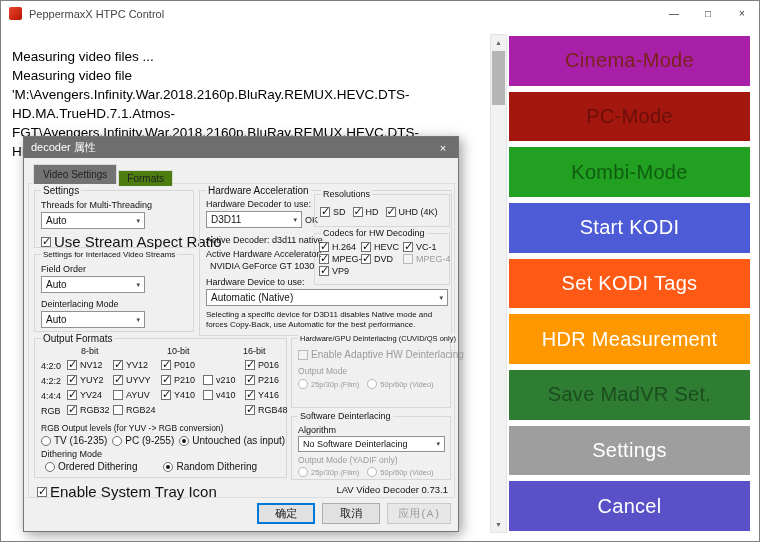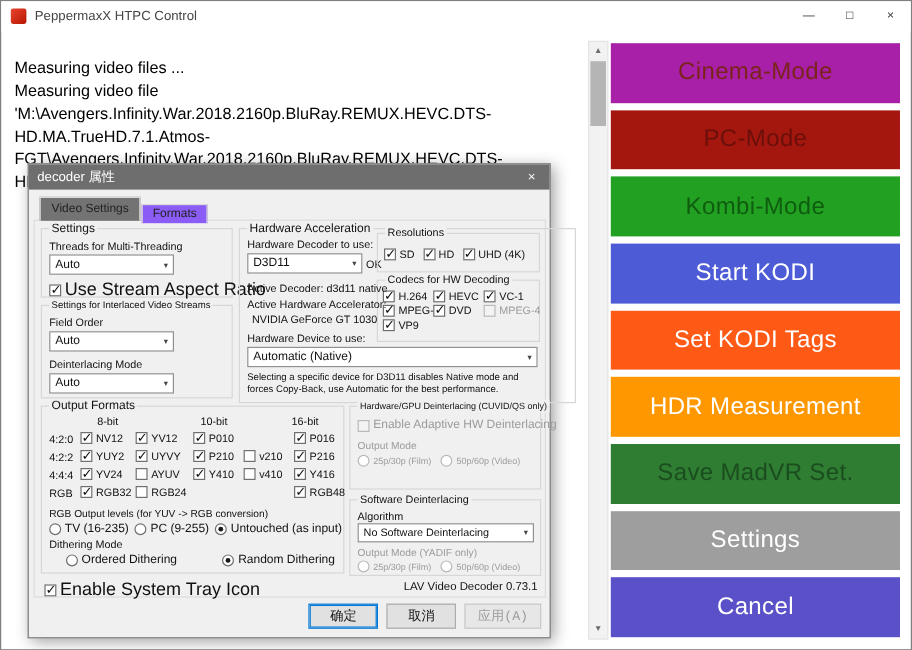--- a/index.html
+++ b/index.html
@@ -25,21 +25,21 @@
 
 
 .sidebar{position:absolute;left:508px;top:35px;width:241px;height:495px;display:flex;flex-direction:column;gap:6px}
 .sbtn{flex:1;display:flex;align-items:center;justify-content:center;font-size:20px;letter-spacing:.3px}
 
 
 .dialog{position:absolute;left:22px;top:135px;width:436px;height:396px;background:#f0f0f0;border:1px solid #767676;box-shadow:3px 3px 12px rgba(0,0,0,.38)}
 .dlg-tb{height:21px;background:#6e6e6e;color:#fff;display:flex;align-items:center;font-size:11px;padding-left:7px}
 .dlg-close{margin-left:auto;width:30px;height:21px;display:flex;align-items:center;justify-content:center;font-size:11px}
 .tabs{position:absolute;left:9px;top:27px;display:flex;align-items:flex-end;z-index:3}
-.tab{font-size:10px;background:#8b5cf6;border:1px solid #d9d9d9;border-bottom:none;padding:2px 8px;margin-right:1px;color:#222;position:relative;top:2px}
+.tab{font-size:10px;background:#4d7c0f;border:1px solid #d9d9d9;border-bottom:none;padding:2px 8px;margin-right:1px;color:#222;position:relative;top:2px}
 .tab.active{background:#737373;padding:4px 9px;top:0;z-index:4}
 .page{position:absolute;left:4px;top:46px;width:427px;height:315px;background:#f0f0f0;border:1px solid #dcdcdc;z-index:2}
 
 .gb{position:absolute;border:1px solid #d7d7d7}
 .gbt{position:absolute;top:-6px;left:6px;background:#f0f0f0;padding:0 2px;font-size:10px;line-height:11px;white-space:nowrap;color:#111}
 .lbl{position:absolute;font-size:10px;white-space:nowrap;color:#111;line-height:11px}
 .gray{color:#9b9b9b}
 .note{position:absolute;color:#111}
 .sm95{font-size:9.5px}.sm9{font-size:9px}.sm85{font-size:8.5px}.sm8{font-size:8px}.sm75{font-size:7.5px}
 .f95{font-size:15px}.f9{font-size:9px}.f85{font-size:10px}.f75{font-size:7.5px}
@@ -147,21 +147,21 @@
           <span class="cv">Auto</span>
           <span class="ca">▾</span>
         </div>
         <span class="lbl sm9" style="left:6px;top:44px">Deinterlacing Mode</span>
         <div class="combo" style="left:6px;top:56px;width:104px">
           <span class="cv">Auto</span>
           <span class="ca">▾</span>
         </div>
       </div>
 
-      <div class="gb" style="left:170px;top:6px;width:281px;height:146px">
+      <div class="gb" style="left:170px;top:6px;width:253px;height:146px">
         <span class="gbt">Hardware Acceleration</span>
         <span class="lbl sm9" style="left:6px;top:8px">Hardware Decoder to use:</span>
         <div class="combo" style="left:6px;top:20px;width:96px">
           <span class="cv">D3D11</span>
           <span class="ca">▾</span>
         </div>
         <span class="lbl sm9" style="left:105px;top:24px">OK</span>
 
         <div class="gb" style="left:114px;top:3px;width:136px;height:33px">
           <span class="gbt sm9">Resolutions</span>
@@ -346,21 +346,21 @@
             <span class="rd">
               <span class="dot"></span>
               <span class="lb">PC (9-255)</span>
             </span>
             <span class="rd">
               <span class="dot on"></span>
               <span class="lb">Untouched (as input)</span>
             </span>
           </div>
         <span class="lbl sm9" style="left:6px;top:110px">Dithering Mode</span>
-        <div class="list f85" style="left:20px;top:122px;gap:38px">
+        <div class="list f85" style="left:10px;top:122px;gap:26px">
             <span class="rd">
               <span class="dot"></span>
               <span class="lb">Ordered Dithering</span>
             </span>
             <span class="rd">
               <span class="dot on"></span>
               <span class="lb">Random Dithering</span>
             </span>
           </div>
       </div>

